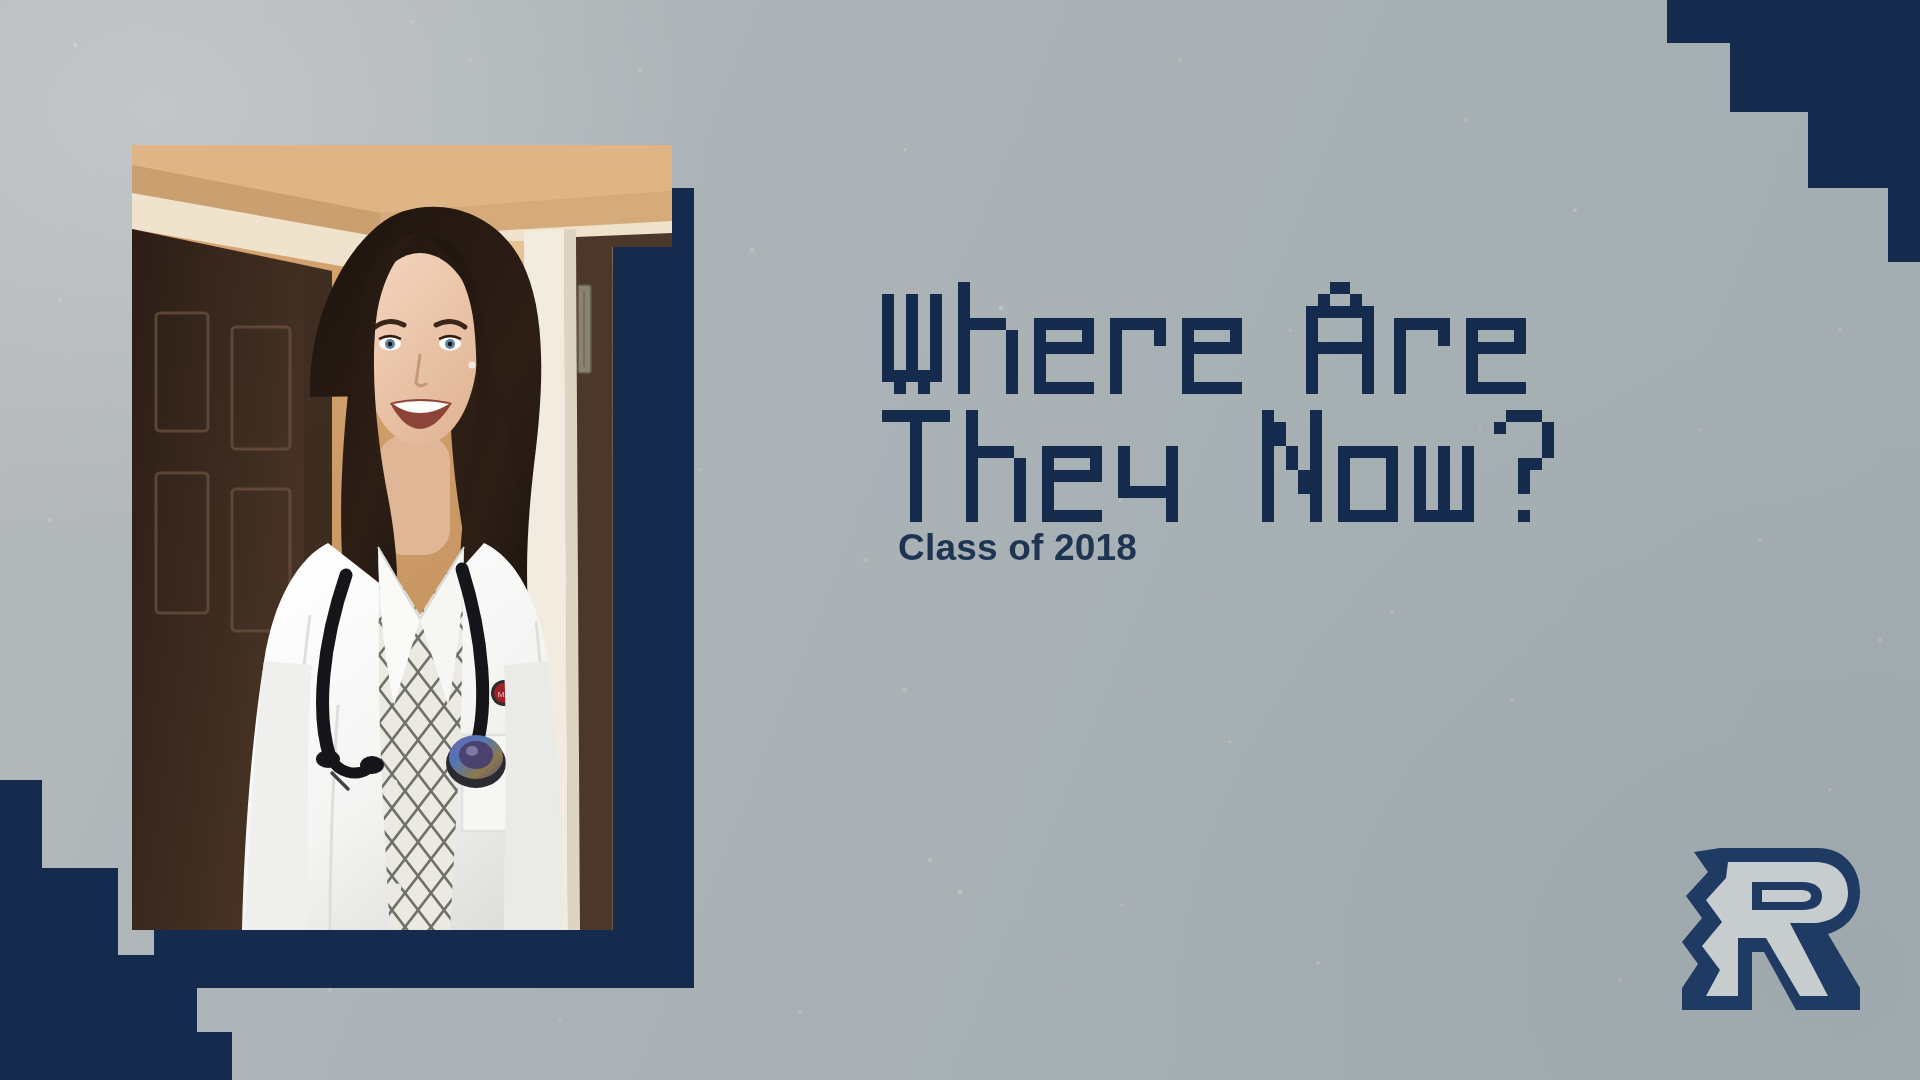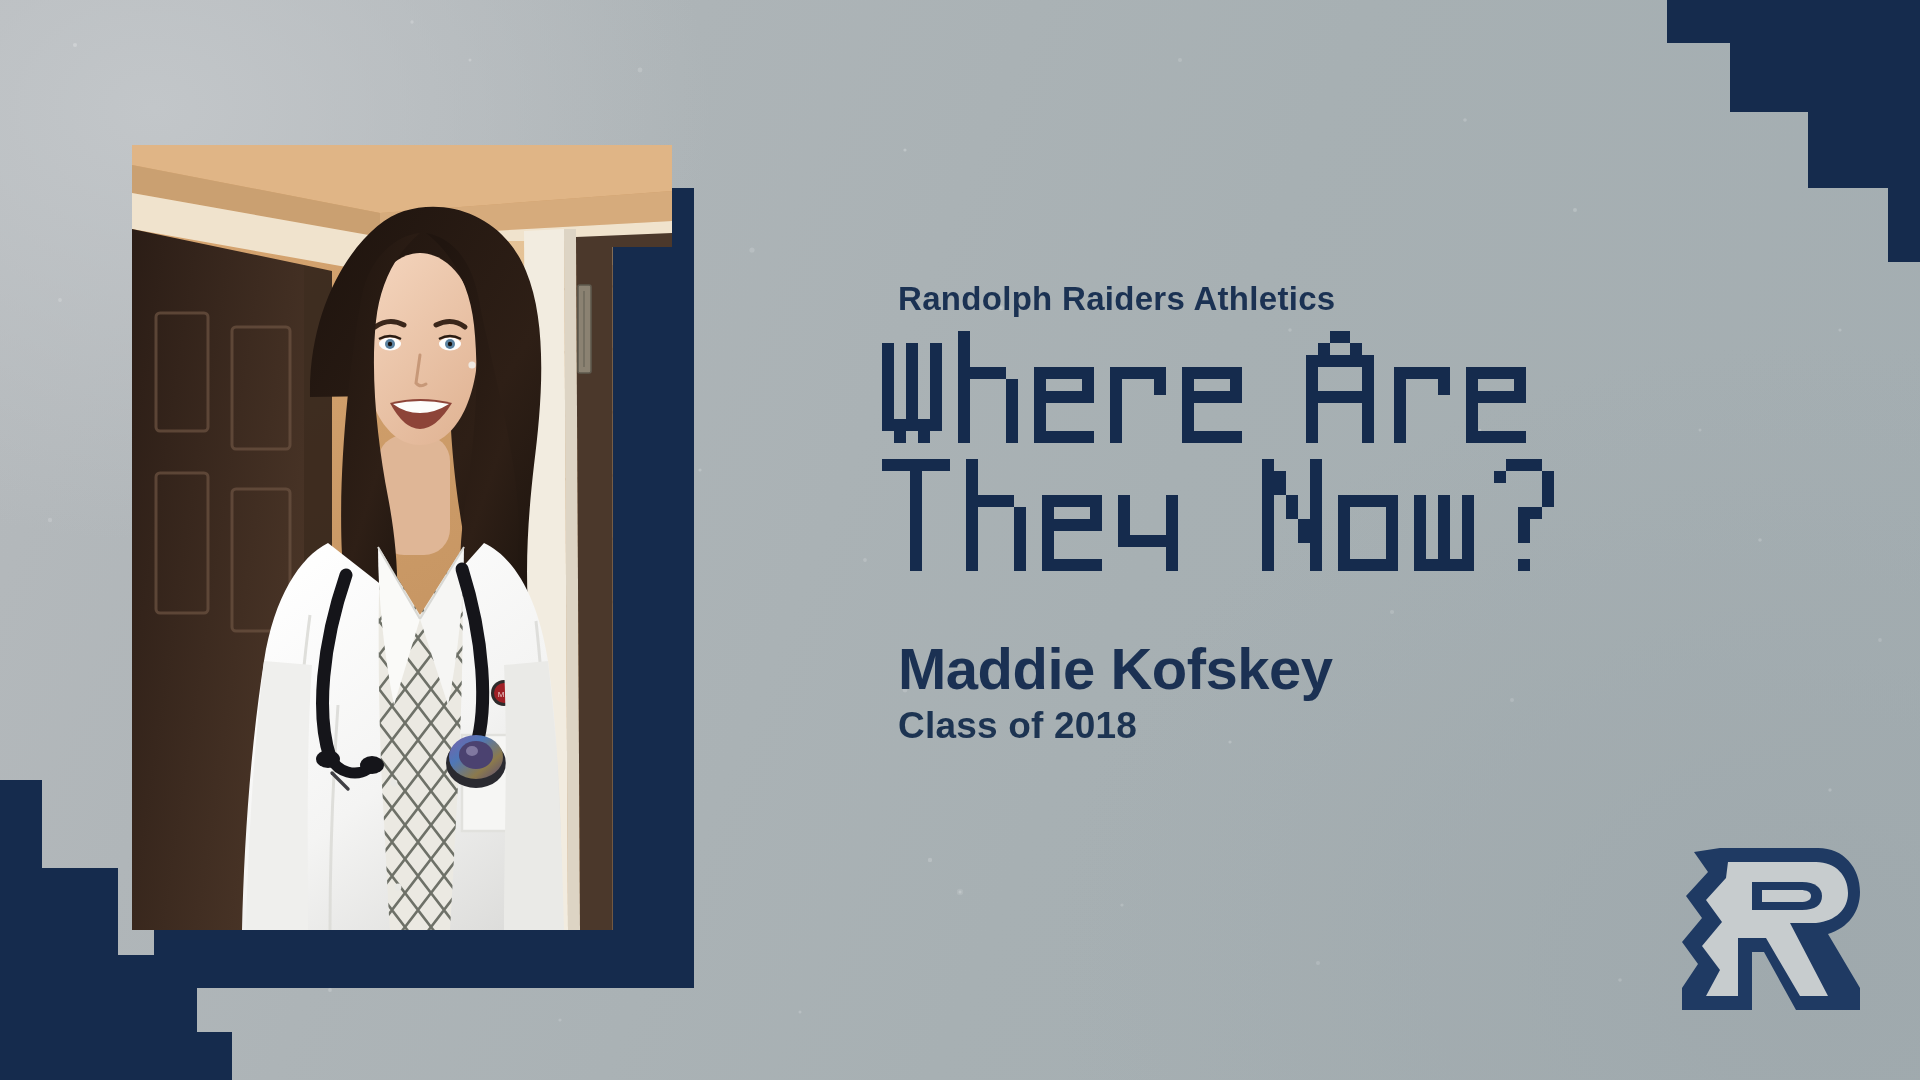--- a/index.html
+++ b/index.html
@@ -304,21 +304,20 @@
 
           <path d="M132 516 C122 600 116 700 114 785 L176 785 C176 700 174 606 180 520 Z" fill="#efefed"></path>
           <path d="M416 516 C426 600 430 700 432 785 L372 785 C372 700 376 606 372 520 Z" fill="#eaeae7"></path>
         </g>
       </svg>
     </div>
   </div>
 
   <div id="text-col">
 
-    <div id="kicker">Randolph Raiders Athletics</div>
 
     <div id="headline">
 
       <svg width="980" height="240" viewBox="0 0 490 120" shape-rendering="crispEdges">
         <g fill="#152b4d">
 
           <rect x="0" y="6" width="6" height="44"></rect>
           <rect x="12" y="6" width="6" height="38"></rect>
           <rect x="24" y="6" width="6" height="44"></rect>
           <rect x="0" y="44" width="30" height="6"></rect>
@@ -403,21 +402,20 @@
           <rect x="312" y="64" width="18" height="6"></rect>
           <rect x="330" y="70" width="6" height="18"></rect>
           <rect x="318" y="88" width="12" height="6"></rect>
           <rect x="318" y="94" width="6" height="12"></rect>
           <rect x="318" y="114" width="6" height="6"></rect>
         </g>
       </svg>
 
     </div>
 
-    <div id="subject-name">Maddie Kofskey</div>
     <div id="subject-class">Class of 2018</div>
   </div>
 
   <div id="logo">
     <svg width="196" height="180" viewBox="0 0 196 180">
       <path d="M52 10 L150 10 C176 10 192 30 192 54 C192 74 180 90 160 96
                L192 150 L192 172 L128 172 L96 114 L84 114 L84 172 L14 172
                L14 150 L30 126 L14 104 L34 80 L18 58 L40 34 L26 14 Z" fill="#1f3a63"></path>
       <path d="M60 24 L148 24 C168 24 180 38 180 55 C180 71 168 83 148 85
                L122 85 L160 158 L132 158 L98 100 L70 100 L70 158 L38 158

